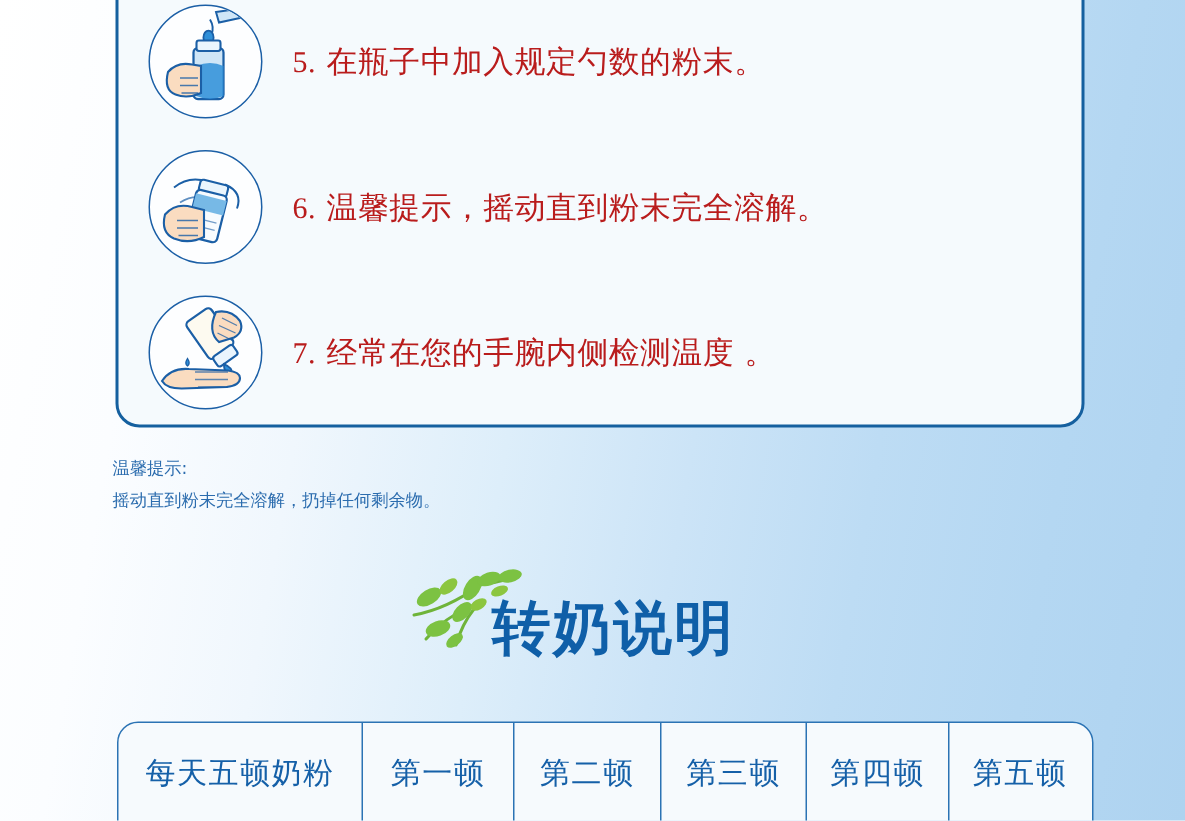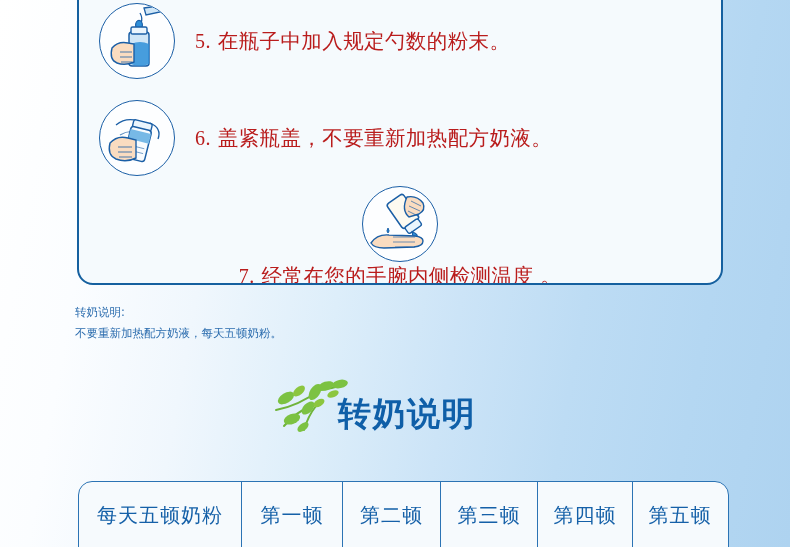--- a/index.html
+++ b/index.html
@@ -97,23 +97,23 @@
   }
   #leaf-deco {
     position: absolute;
     left: 0;
     top: 0;
     width: 92px;
     height: 56px;
   }
   #heading-title {
     position: absolute;
-    left: 68px;
+    left: 58px;
     top: 14px;
-    font-size: 33px;
+    font-size: 39px;
     font-weight: bold;
     color: #0f5fa8;
     letter-spacing: 1.5px;
     font-family: "DejaVu Sans", "Liberation Sans", sans-serif;
     white-space: nowrap;
   }
 
   
   #milk-table {
     position: absolute;
@@ -195,25 +195,25 @@
             <path d="M31 46 h15 M31 51 h15" stroke="#1b5fa6" stroke-width="0.9" opacity="0.6"></path>
           </g>
 
           <path d="M10 42 q7 -8 18 -5 l8 2 v18 q-10 5 -20 1 q-9 -4 -6 -16 Z" fill="#fadcc0" stroke="#1b5fa6" stroke-width="1.4"></path>
           <path d="M18 46 h14 M18 51 h14 M19 56 h13" stroke="#1b5fa6" stroke-width="1" fill="none" opacity="0.8"></path>
         </svg>
       </div>
     </div>
     <div class="step-text">
       <span class="step-num">6.</span>
-      <span>盖紧瓶盖，不要重新加热配方奶液。</span>
-    </div>
-  </div>
-
-  <div class="step-row" style="top:244px;flex-direction:column;">
+      <span>温馨提示，摇动直到粉末完全溶解。</span>
+    </div>
+  </div>
+
+  <div class="step-row" style="top:244px;">
     <div class="step-icon-wrap">
       <div class="step-icon">
         <svg viewBox="0 0 74 74" width="74" height="74">
 
           <g transform="rotate(-35 40 28)">
             <rect x="32" y="10" width="20" height="30" rx="3" fill="#fdfaf0" stroke="#1b5fa6" stroke-width="1.5"></rect>
             <rect x="34" y="39" width="16" height="8" rx="2" fill="#eaf5fd" stroke="#1b5fa6" stroke-width="1.4"></rect>
             <path d="M38 47 q4 6 0 8 q-4 -2 0 -8 Z" fill="#2f8fd8" stroke="#1b5fa6" stroke-width="1.2"></path>
           </g>
           <path d="M44 10 q10 -2 16 6 q3 7 -4 11 l-10 3 q-8 -7 -2 -20 Z" fill="#fadcc0" stroke="#1b5fa6" stroke-width="1.4"></path>
@@ -228,22 +228,22 @@
     </div>
     <div class="step-text">
       <span class="step-num">7.</span>
       <span>经常在您的手腕内侧检测温度 。</span>
     </div>
   </div>
 
 </div>
 
 <div id="tips">
-  <div>转奶说明:</div>
-  <div>不要重新加热配方奶液，每天五顿奶粉。</div>
+  <div>温馨提示:</div>
+  <div>摇动直到粉末完全溶解，扔掉任何剩余物。</div>
 </div>
 
 <div id="section-heading">
   <div id="leaf-deco">
     <svg viewBox="0 0 92 56" width="92" height="56">
       <g stroke="#6fb43a" stroke-width="2" fill="none" stroke-linecap="round">
         <path d="M6 32 q22 -4 44 -20"></path>
         <path d="M14 48 q12 -14 30 -22"></path>
         <path d="M34 52 q4 -14 12 -24"></path>
         <path d="M50 12 q14 -2 26 -6"></path>

